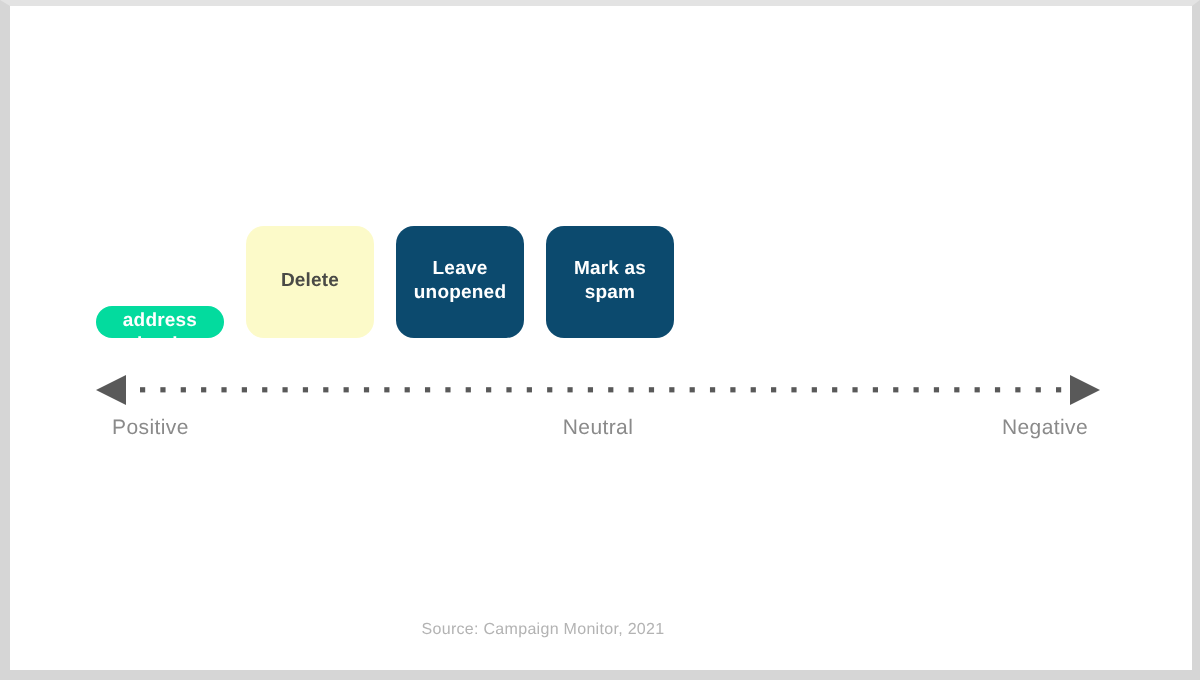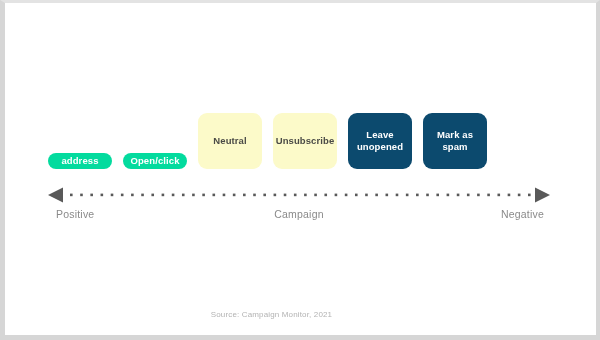--- a/index.html
+++ b/index.html
@@ -143,28 +143,22 @@
 <body>
 
 <div id="figure-frame"></div>
 
 <div id="canvas">
 
   <div id="action-row">
       <div class="action-box tone-positive">
         <span class="action-label">Add to address book</span>
       </div>
-      <div class="action-box tone-positive">
-        <span class="action-label">Open/click</span>
-      </div>
       <div class="action-box tone-neutral">
-        <span class="action-label">Neutral</span>
-      </div>
-      <div class="action-box tone-neutral">
-        <span class="action-label">Unsubscribe</span>
+        <span class="action-label">Delete</span>
       </div>
       <div class="action-box tone-negative">
         <span class="action-label">Leave unopened</span>
       </div>
       <div class="action-box tone-negative">
         <span class="action-label">Mark as spam</span>
       </div>
     </div>
 
   <div id="sentiment-axis">
@@ -217,19 +211,19 @@
           <rect x="459.64" y="10.6" width="2.6" height="2.6" fill="#595959"></rect>
           <rect x="469.82" y="10.6" width="2.6" height="2.6" fill="#595959"></rect>
           <rect x="480.00" y="10.6" width="2.6" height="2.6" fill="#595959"></rect>
         </g>
       <polygon id="arrow-right" points="502,12 487,4.5 487,19.5" fill="#595959"></polygon>
     </svg>
   </div>
 
   <div id="axis-labels">
     <span class="axis-label" id="axis-label-positive">Positive</span>
-    <span class="axis-label" id="axis-label-neutral">Campaign</span>
+    <span class="axis-label" id="axis-label-neutral">Neutral</span>
     <span class="axis-label" id="axis-label-negative">Negative</span>
   </div>
 
   <div id="source-note">Source: Campaign Monitor, 2021</div>
 
 </div>
 
 </body></html>

